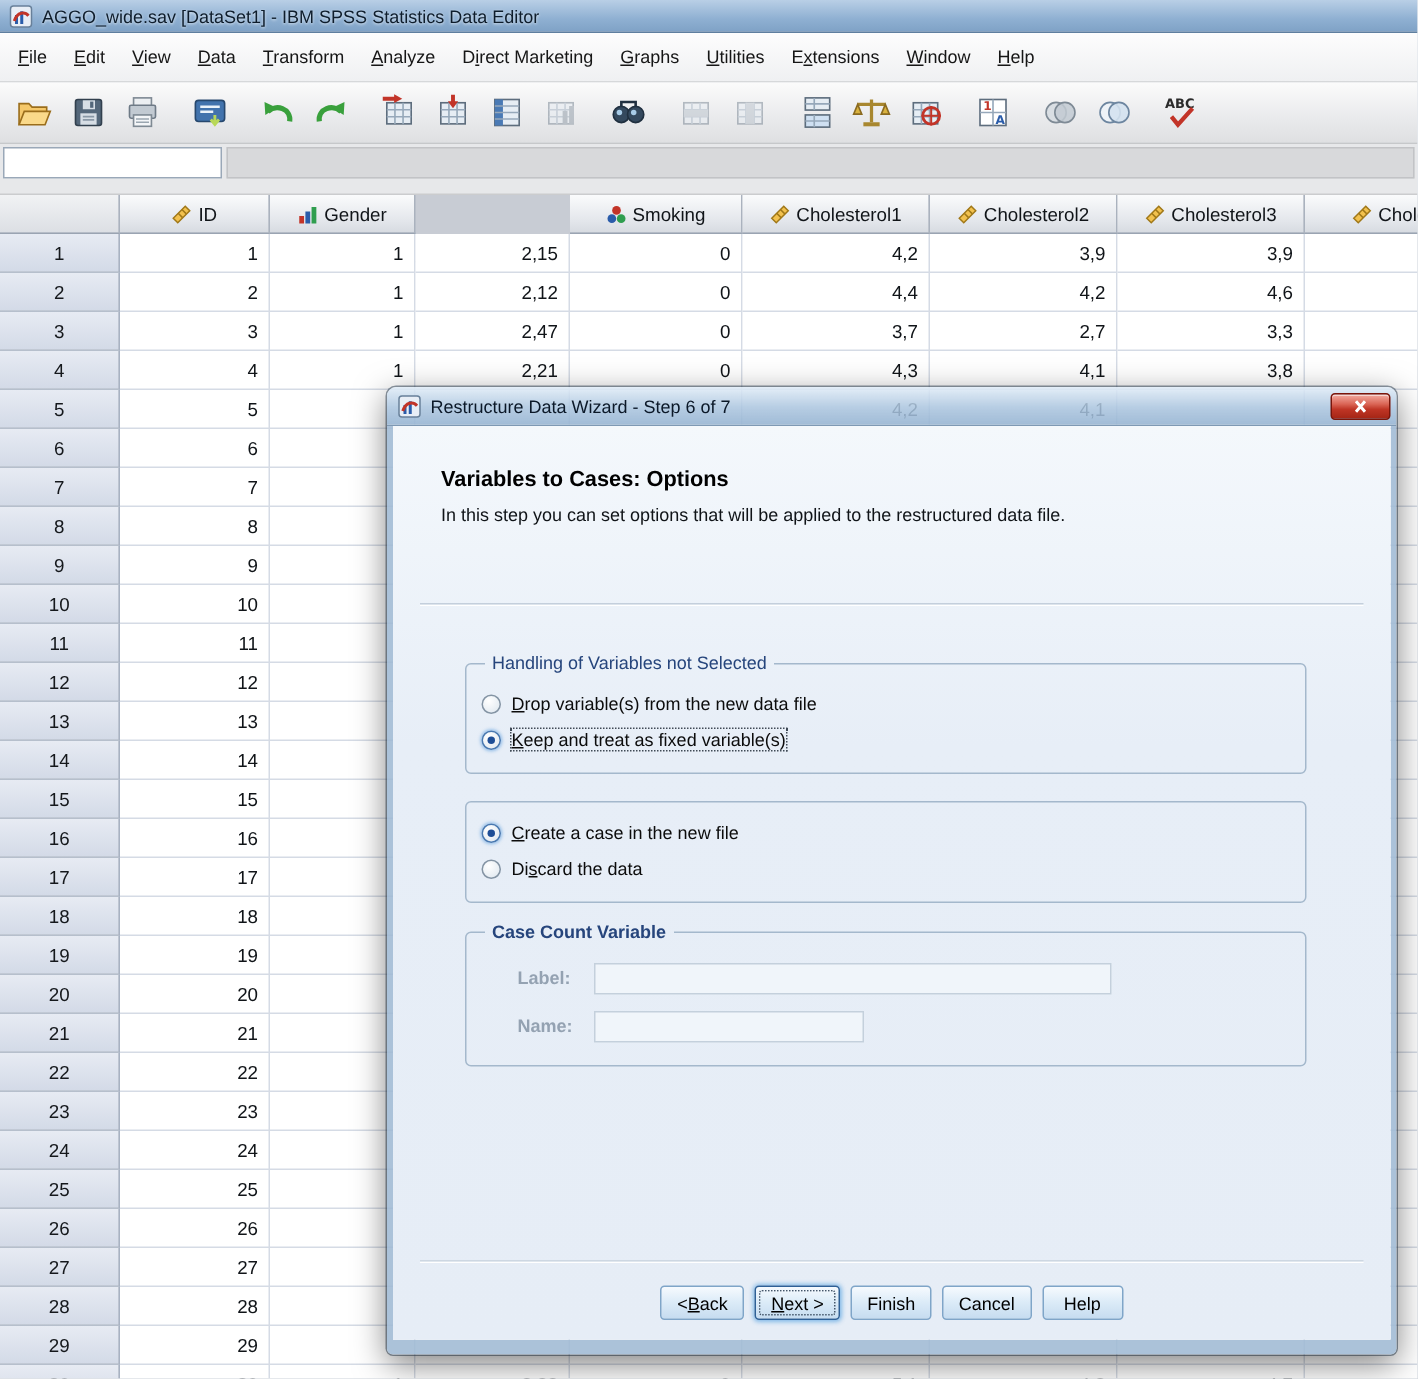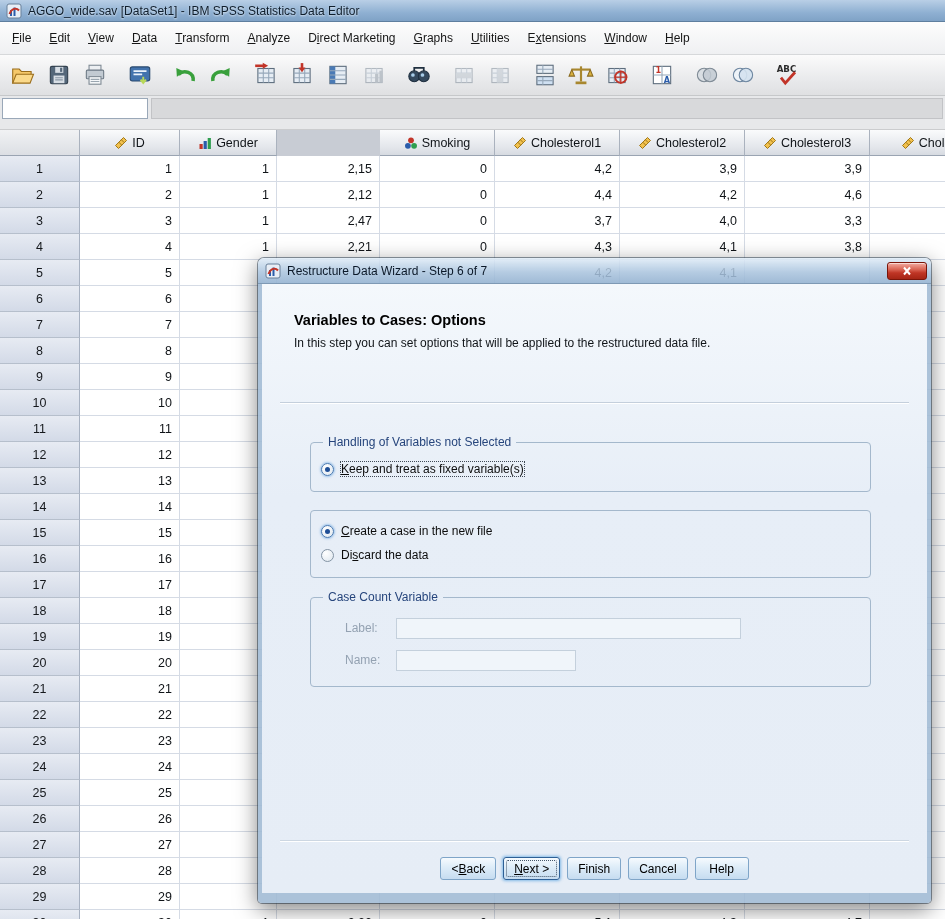--- a/index.html
+++ b/index.html
@@ -51,21 +51,21 @@
   .dlg-frame{border-left:4px solid rgba(160,186,212,.88);border-right:4px solid rgba(160,186,212,.88);
     border-bottom:10px solid rgba(160,186,212,.88);border-radius:0 0 4px 4px;}
   .dlg-body{position:relative;height:609px;background:linear-gradient(#f4f8fc,#e7eef7 35%,#e6edf6);overflow:hidden;}
   .dlg-heading{margin:28px 0 0 32px;font-size:14.5px;font-weight:bold;color:#000;}
   .dlg-sub{margin:8px 32px 0 32px;font-size:12px;color:#101418;}
   .dlg-hr{height:1px;background:#c4cfdc;box-shadow:0 1px 0 #fff;margin:52px 18px 0 18px;}
   .group{margin:0 56px 0 48px;border:1px solid #a4b8cc;border-radius:4px;padding:8px 10px 10px 10px;background:transparent;}
   .group legend{font-size:12px;color:#26457c;padding:0 5px;margin-left:2px;}
   .g1{margin-top:32px;}
   .g2{margin-top:18px;}
-  .g3{margin-top:12px;}
+  .g3{margin-top:12px;font-weight:bold;}
   .opt{display:flex;align-items:center;gap:7px;height:24px;font-size:12px;color:#0c0c0c;}
   .radio{width:13px;height:13px;flex:none;border-radius:50%;border:1px solid #8494a4;
     background:radial-gradient(circle at 35% 30%,#fff,#dde6ee);position:relative;}
   .radio.sel{border-color:#4878b0;box-shadow:0 0 2px 1px rgba(130,180,230,.7);}
   .radio.sel::after{content:"";position:absolute;left:3px;top:3px;width:5px;height:5px;border-radius:50%;background:#1e4e96;}
   .checkbox{width:13px;height:13px;flex:none;border:1px solid #8494a4;background:#fff;}
   .focusring{outline:1px dotted #404a56;}
   .fieldrow{display:flex;align-items:center;gap:9px;height:32px;padding-left:24px;font-size:12px;}
   .fieldlabel{width:42px;color:#94a2b2;}
   .dlg-input{height:21px;background:#f0f5fa;border:1px solid #c4d0dc;font:inherit;}
@@ -359,21 +359,21 @@
           <div class="gcell" style="width: 125px;">4,6</div>
           <div class="gcell" style="width: 130px;"></div>
         </div>
         <div class="grow">
           <div class="rowhdr" style="width: 80px;">3</div>
           <div class="gcell" style="width: 100px;">3</div>
           <div class="gcell" style="width: 97px;">1</div>
           <div class="gcell" style="width: 103px;">2,47</div>
           <div class="gcell" style="width: 115px;">0</div>
           <div class="gcell" style="width: 125px;">3,7</div>
-          <div class="gcell" style="width: 125px;">4,0</div>
+          <div class="gcell" style="width: 125px;">2,7</div>
           <div class="gcell" style="width: 125px;">3,3</div>
           <div class="gcell" style="width: 130px;"></div>
         </div>
         <div class="grow">
           <div class="rowhdr" style="width: 80px;">4</div>
           <div class="gcell" style="width: 100px;">4</div>
           <div class="gcell" style="width: 97px;">1</div>
           <div class="gcell" style="width: 103px;">2,21</div>
           <div class="gcell" style="width: 115px;">0</div>
           <div class="gcell" style="width: 125px;">4,3</div>
@@ -687,20 +687,24 @@
     </div>
     <div class="dlg-frame">
       <div class="dlg-body">
 
         <div class="dlg-heading">Variables to Cases: Options</div>
         <div class="dlg-sub">In this step you can set options that will be applied to the restructured data file.</div>
         <div class="dlg-hr"></div>
 
         <fieldset class="group g1">
           <legend>Handling of Variables not Selected</legend>
+          <div class="opt">
+            <span class="radio"></span>
+            <span class="optlabel"><u>D</u>rop variable(s) from the new data file</span>
+          </div>
           <div class="opt">
             <span class="radio sel"></span>
             <span class="optlabel focusring"><u>K</u>eep and treat as fixed variable(s)</span>
           </div>
         </fieldset>
 
         <fieldset class="group g2">
           <div class="opt">
             <span class="radio sel"></span>
             <span class="optlabel"><u>C</u>reate a case in the new file</span>

